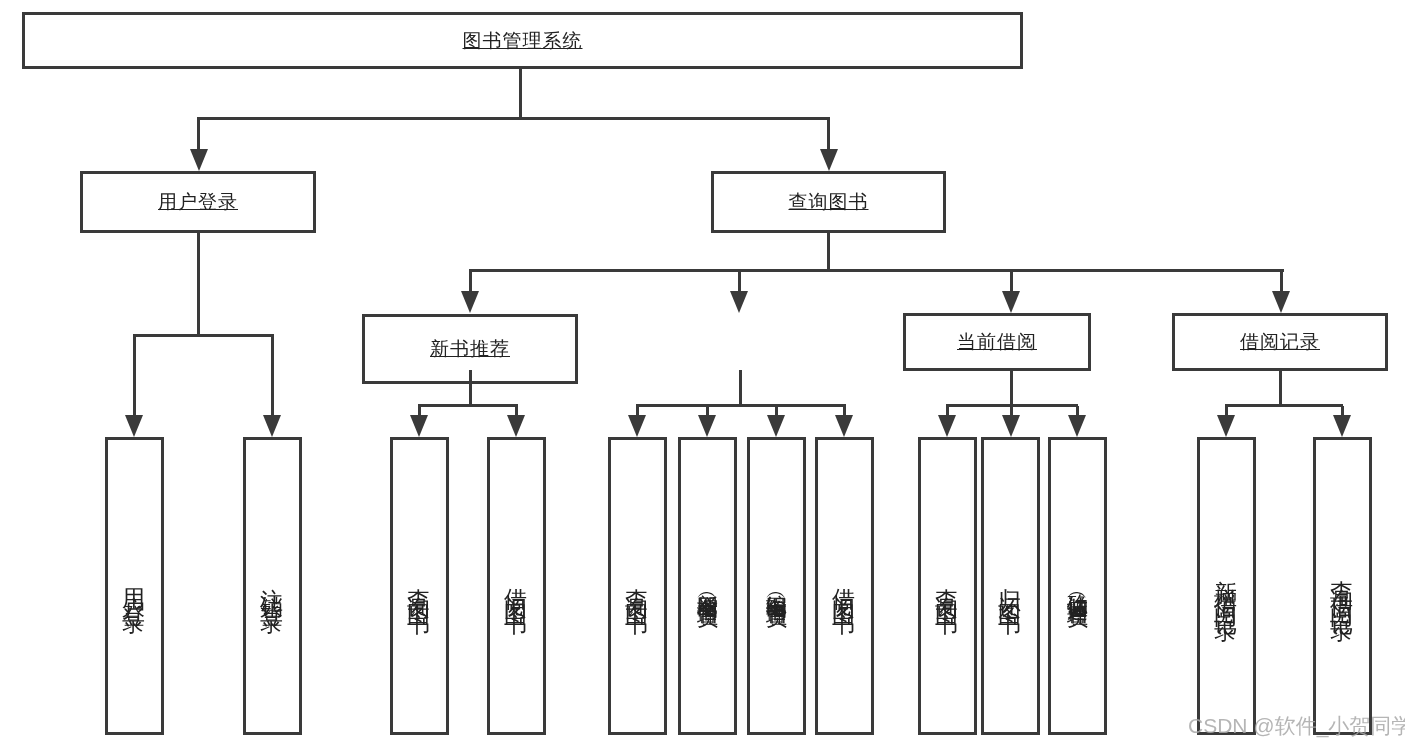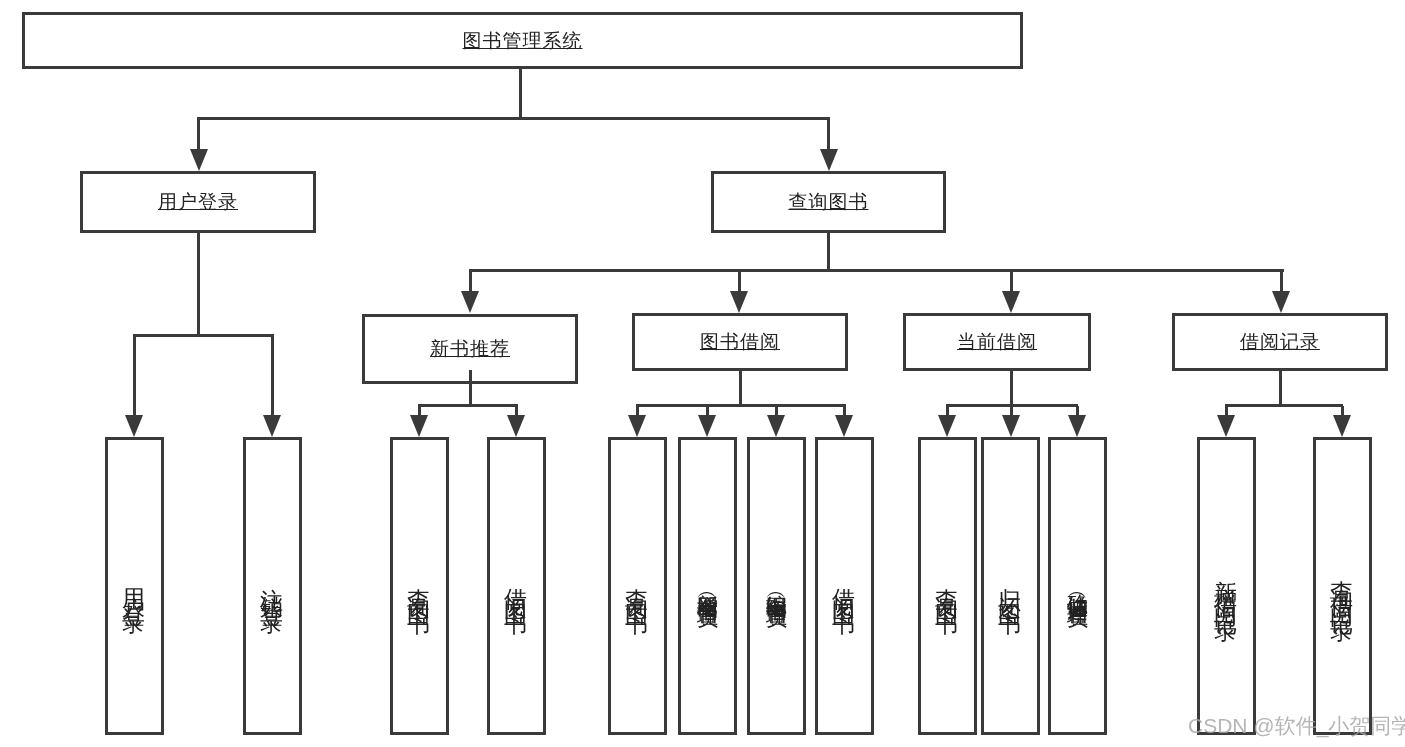--- a/index.html
+++ b/index.html
@@ -89,21 +89,20 @@
   <div class="ln" style="left:469px;top:271px;width:3px;height:22px;"></div>
   <div class="ln" style="left:738px;top:271px;width:3px;height:22px;"></div>
   <div class="ln" style="left:1010px;top:271px;width:3px;height:22px;"></div>
   <div class="ln" style="left:1280px;top:271px;width:3px;height:22px;"></div>
   <div class="arr" style="left:461px;top:291px;"></div>
   <div class="arr" style="left:730px;top:291px;"></div>
   <div class="arr" style="left:1002px;top:291px;"></div>
   <div class="arr" style="left:1272px;top:291px;"></div>
 
   <div class="box hbox" style="left:362px;top:314px;width:216px;height:70px;">新书推荐</div>
-  <div class="box hbox" style="left:632px;top:313px;width:216px;height:58px;">图书借阅</div>
   <div class="box hbox" style="left:903px;top:313px;width:188px;height:58px;">当前借阅</div>
   <div class="box hbox" style="left:1172px;top:313px;width:216px;height:58px;">借阅记录</div>
 
   <div class="ln" style="left:469px;top:370px;width:3px;height:36px;"></div>
   <div class="ln" style="left:418px;top:404px;width:100px;height:3px;"></div>
   <div class="ln" style="left:418px;top:406px;width:3px;height:11px;"></div>
   <div class="ln" style="left:515px;top:406px;width:3px;height:11px;"></div>
   <div class="arr" style="left:410px;top:415px;"></div>
   <div class="arr" style="left:507px;top:415px;"></div>
 

